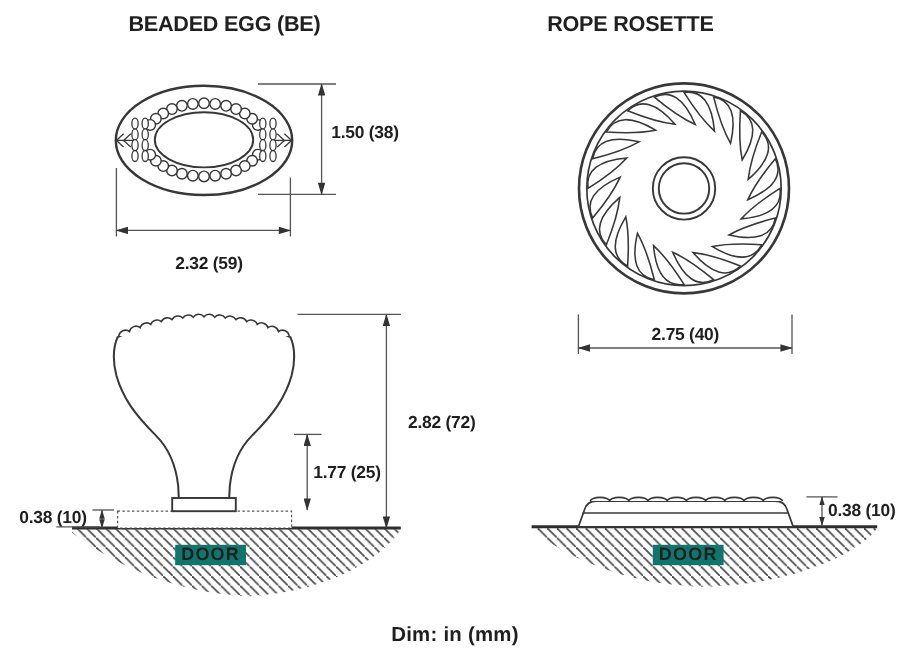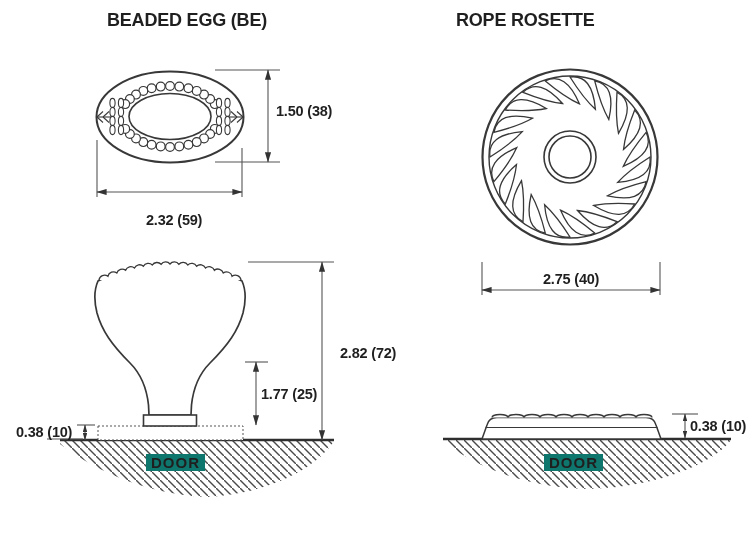--- a/index.html
+++ b/index.html
@@ -168,13 +168,14 @@
   <div class="lbl dim" style="left:543px;top:271px;">2.75 (40)</div>
 
   <div class="lbl dim" style="left:327px;top:345px;margin-left:13px;">2.82 (72)</div>
   <div class="lbl dim" style="left:261px;top:386px;">1.77 (25)</div>
   <div class="lbl dim" style="left:16px;top:424px;">0.38 (10)</div>
   <div class="lbl dim" style="left:690px;top:418px;">0.38 (10)</div>
 
   <div class="lbl door" style="left:146px;top:454px;">DOOR</div>
   <div class="lbl door" style="left:544px;top:454px;">DOOR</div>
 
+  <div class="lbl footer" style="left:326px;top:519px;">Dim: in (mm)</div>
 </div>
 
 </body></html>

